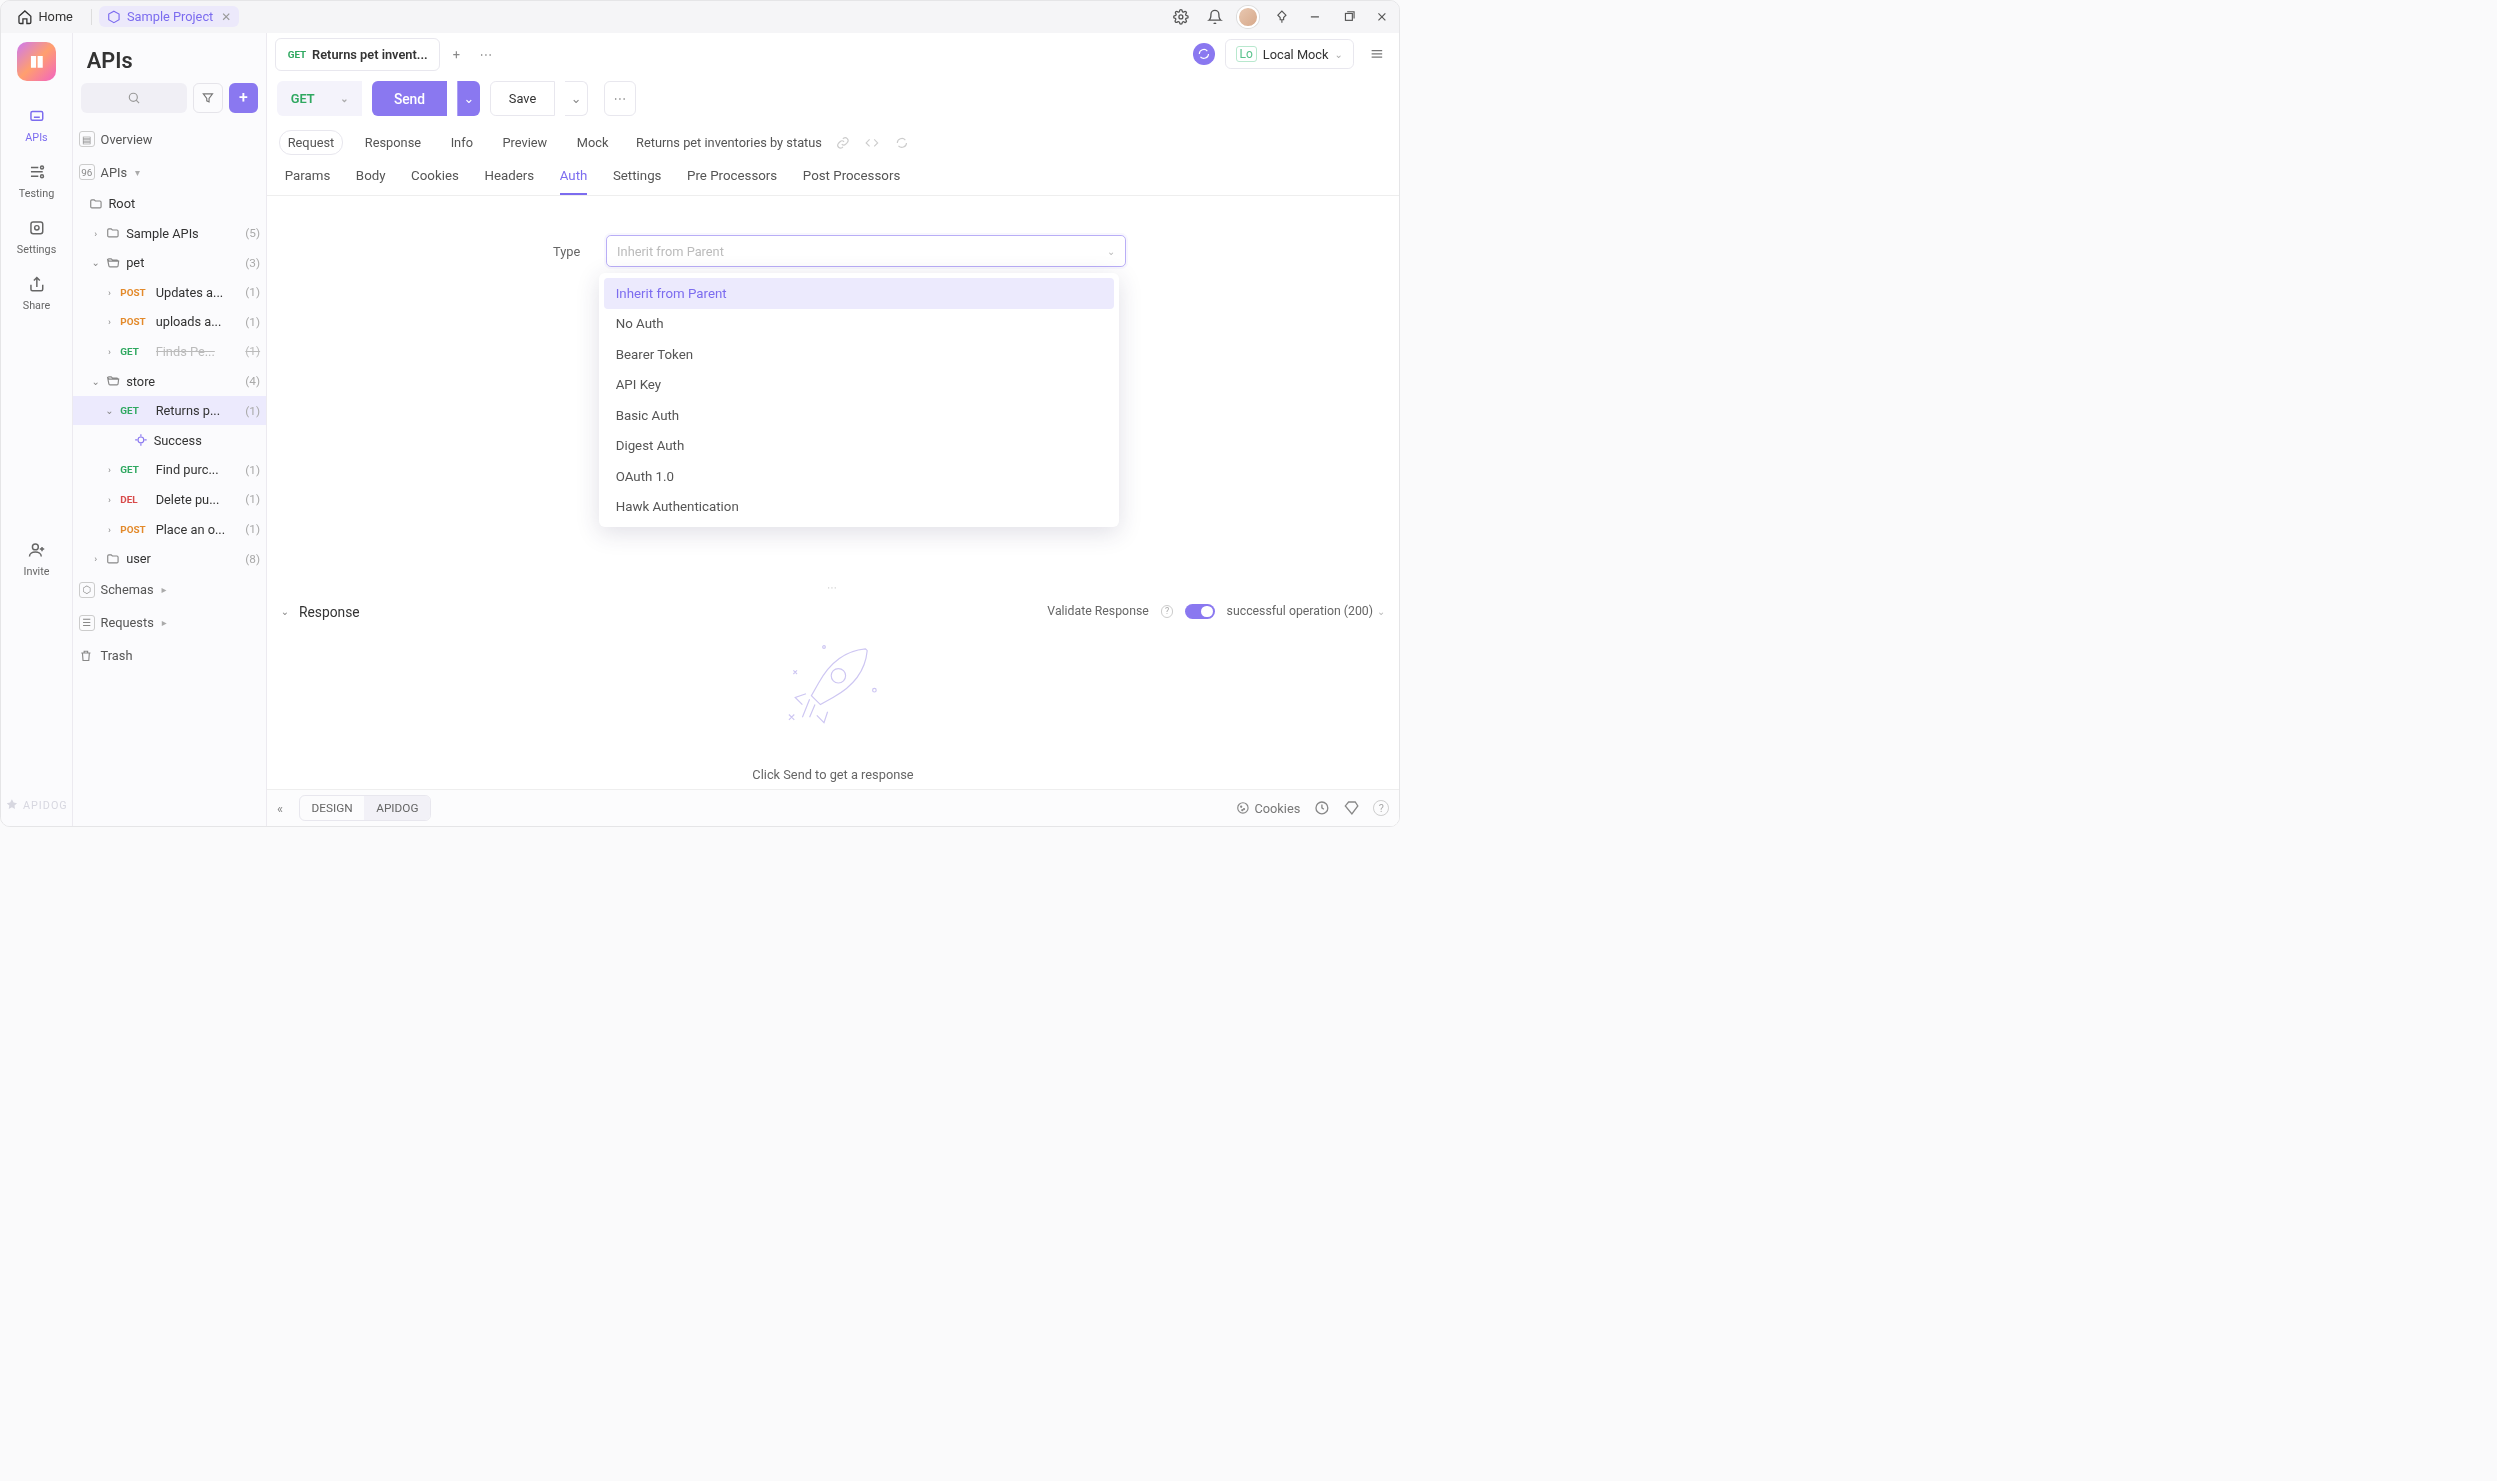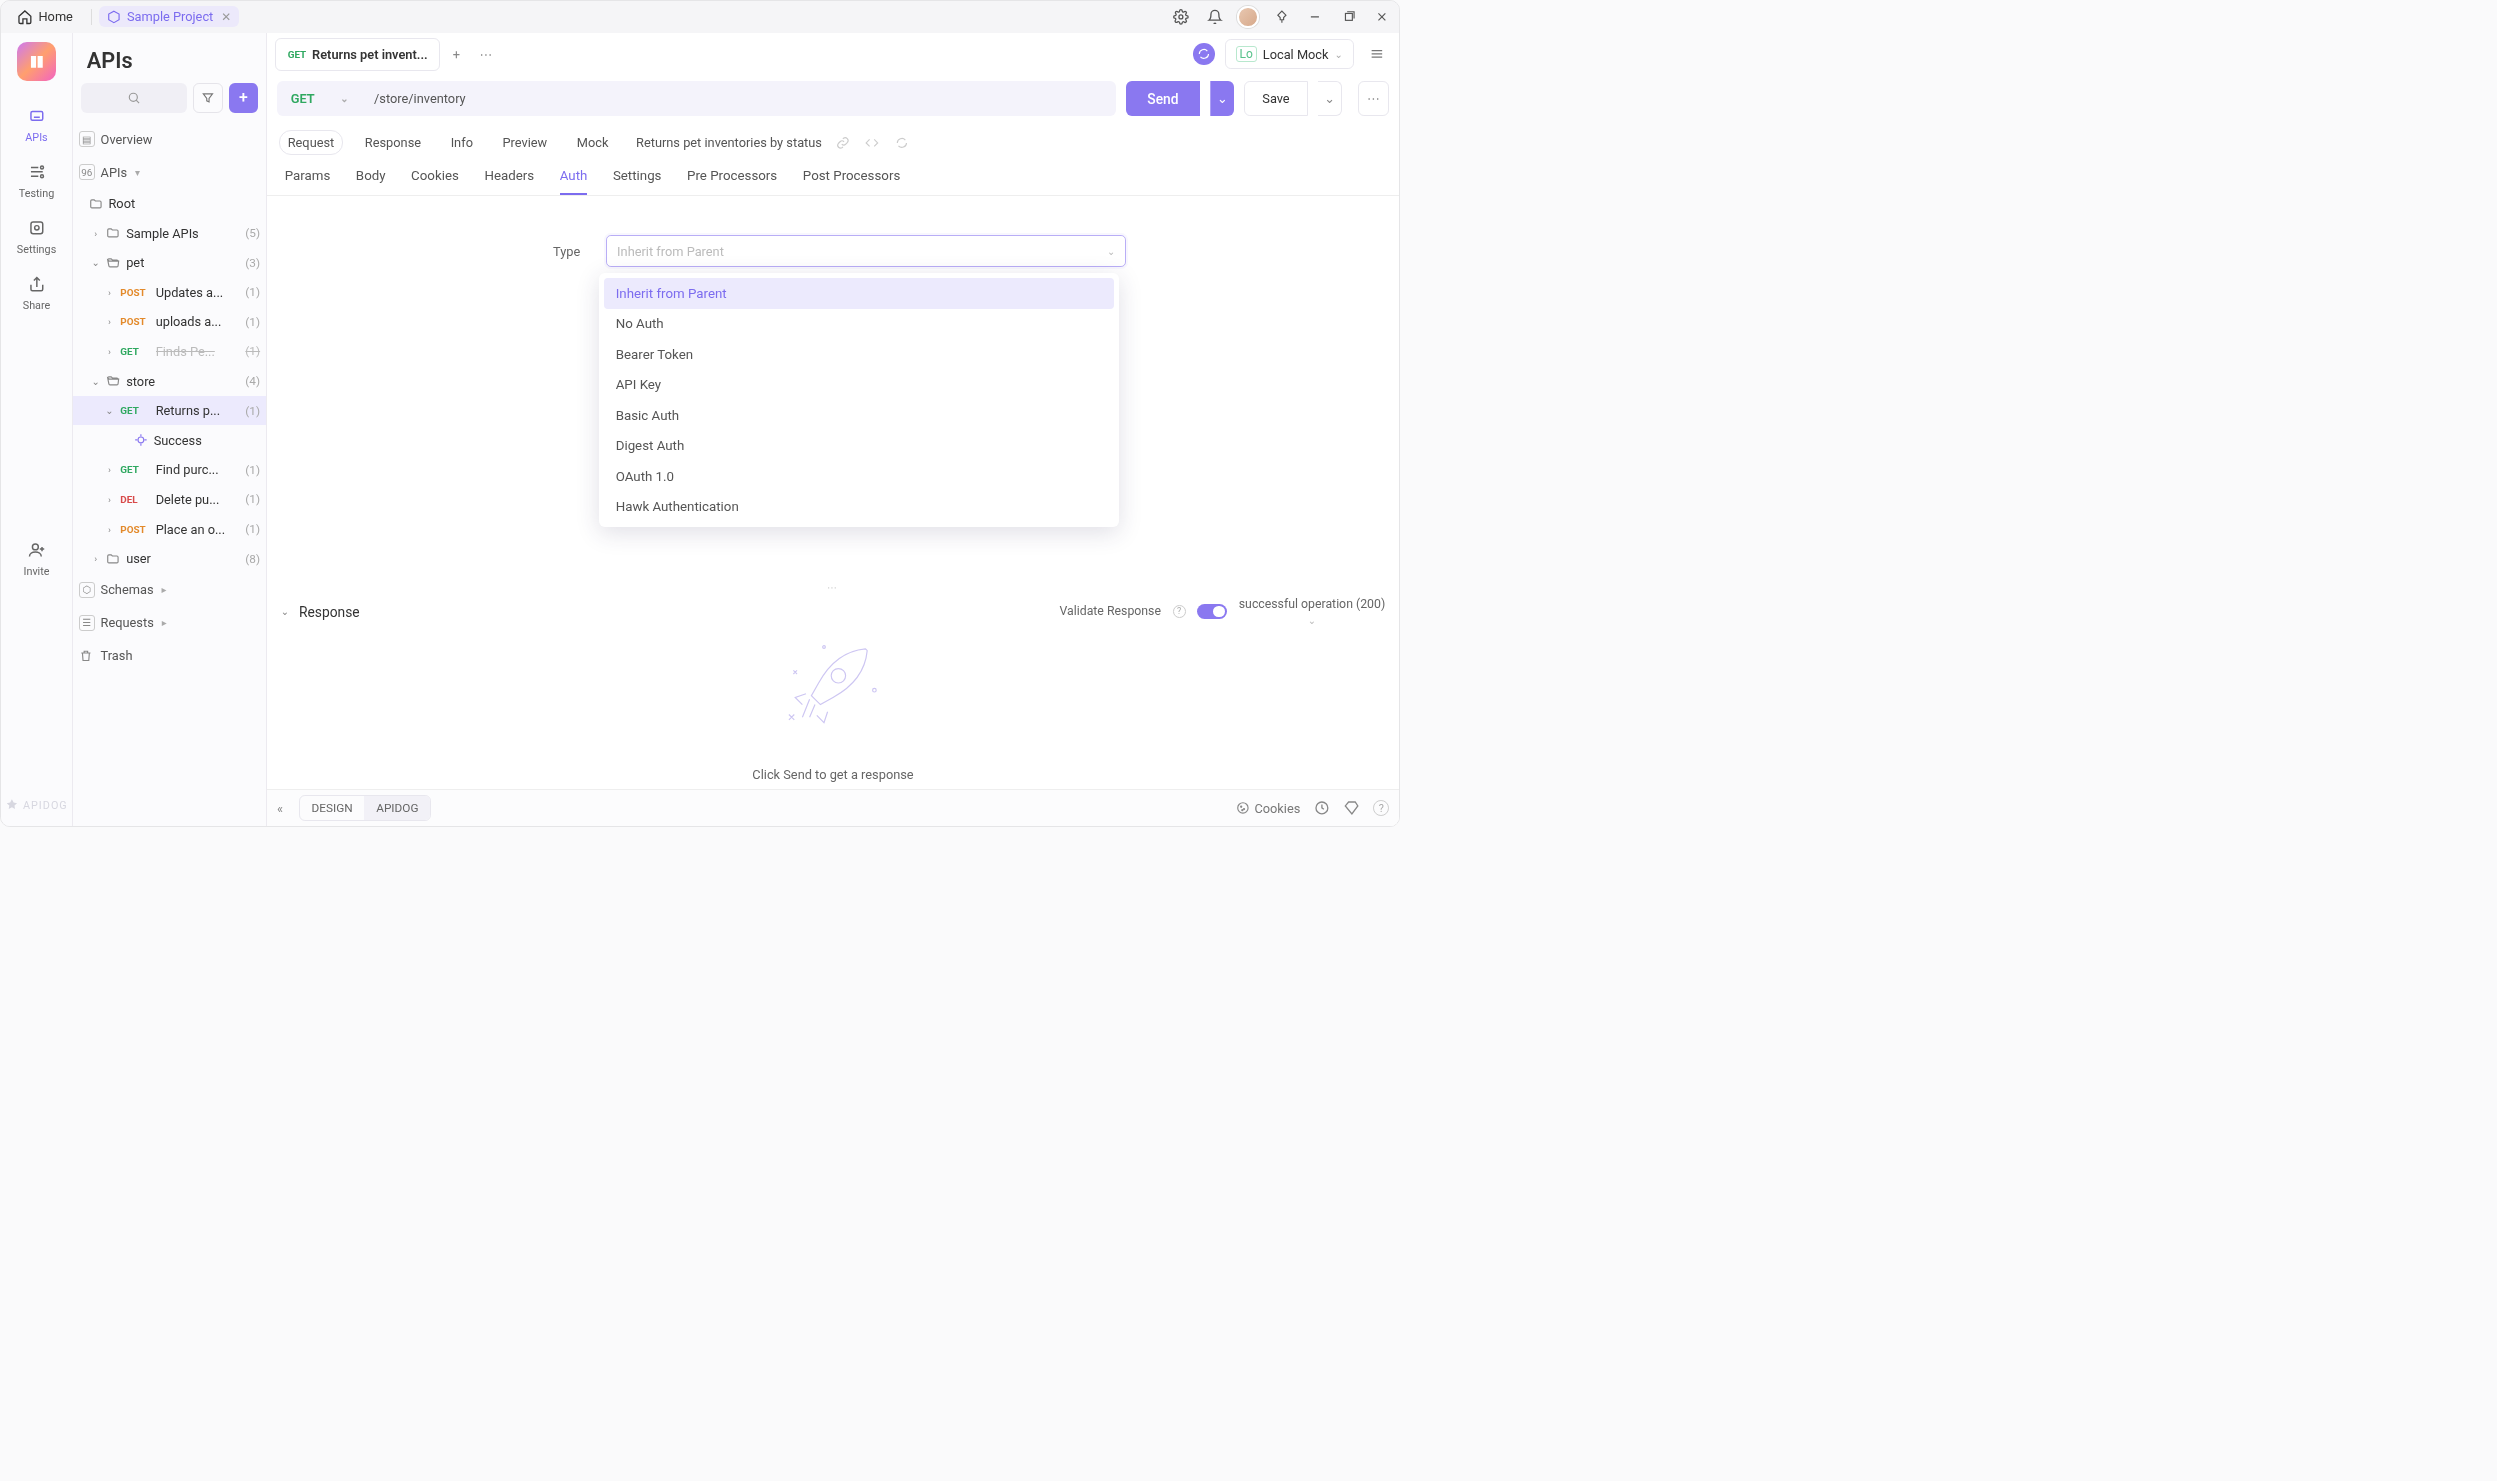--- a/index.html
+++ b/index.html
@@ -89,21 +89,21 @@
 .type-row label { color: #666; }
 .sel-box { width: 520px; height: 31.5px; border: 1px solid #b9aef6; border-radius: 4.9px; display: flex; align-items: center; padding: 0 9.9px; color: #bbb; background: #fff; box-shadow: 0 0 0 2px rgba(140,120,240,.06); justify-content: space-between; }
 .dropdown { position: absolute; left: 332px; top: 77px; width: 520px; background: #fff; border-radius: 5.9px; box-shadow: 0 5.9px 23.6px rgba(50,40,90,.15); padding: 4.9px; z-index: 5; }
 .dd-item { height: 30.5px; display: flex; align-items: center; padding: 0 11.8px; border-radius: 3.9px; color: #555; font-size: 13.3px; }
 .dd-item.sel { background: #eceafd; color: #7c6cef; }
 .resp-head { height: 39px; display: flex; align-items: center; padding: 0 13.8px; gap: 9.9px; }
 .resp-head .chev { font-size: 9.9px; color: #888; }
 .resp-right { margin-left: auto; display: flex; align-items: center; gap: 11.8px; font-size: 12.3px; color: #666; }
 .toggle { width: 29.6px; height: 15.8px; border-radius: 7.9px; background: #8a78f0; position: relative; }
 .toggle::after { content: ""; position: absolute; right: 2px; top: 2px; width: 11.8px; height: 11.8px; background: #fff; border-radius: 50%; }
-.status-sel { display: flex; align-items: center; gap: 3.9px; flex-direction: column; }
+.status-sel { display: flex; align-items: center; gap: 3.9px; }
 .status-sel .chev { color: #bbb; }
 
 .empty { height: 158px; display: flex; flex-direction: column; align-items: center; justify-content: center; gap: 29.6px; color: #666; }
 .rocket { width: 108px; opacity: .9; }
 
 .footer { height: 37px; background: #fcfcfd; display: flex; align-items: center; padding: 0 9.9px; gap: 9.9px; border-top: 1px solid #eee; margin-top: auto; }
 .seg { display: flex; border: 1px solid #e8e7ee; border-radius: 5.9px; overflow: hidden; margin-left: 5.9px; height: 25.6px; }
 .seg span { padding: 0 11.8px; display: flex; align-items: center; font-size: 11.8px; color: #666; }
 .seg span.on { background: #f2f1f7; }
 .footer-right { margin-left: auto; display: flex; align-items: center; gap: 13.8px; color: #777; }
@@ -417,23 +417,20 @@
               <line x1="4" y1="17" x2="20" y2="17"></line>
             </svg>
           </span>
       </div>
     </div>
 
     <div class="req-row">
       <div class="method-sel">
         <span>GET</span>
         <span style="color:#aaa;font-size:9.9px">⌄</span>
-      </div>
-      <div class="url-input">
-        <span>/store/inventory</span>
       </div>
       <div class="send-btn">
           <span>Send</span>
         </div>
       <div class="send-drop">⌄</div>
       <div class="save-btn">
           <span>Save</span>
         </div>
       <div class="save-drop">⌄</div>
       <div class="more-btn">⋯</div>

